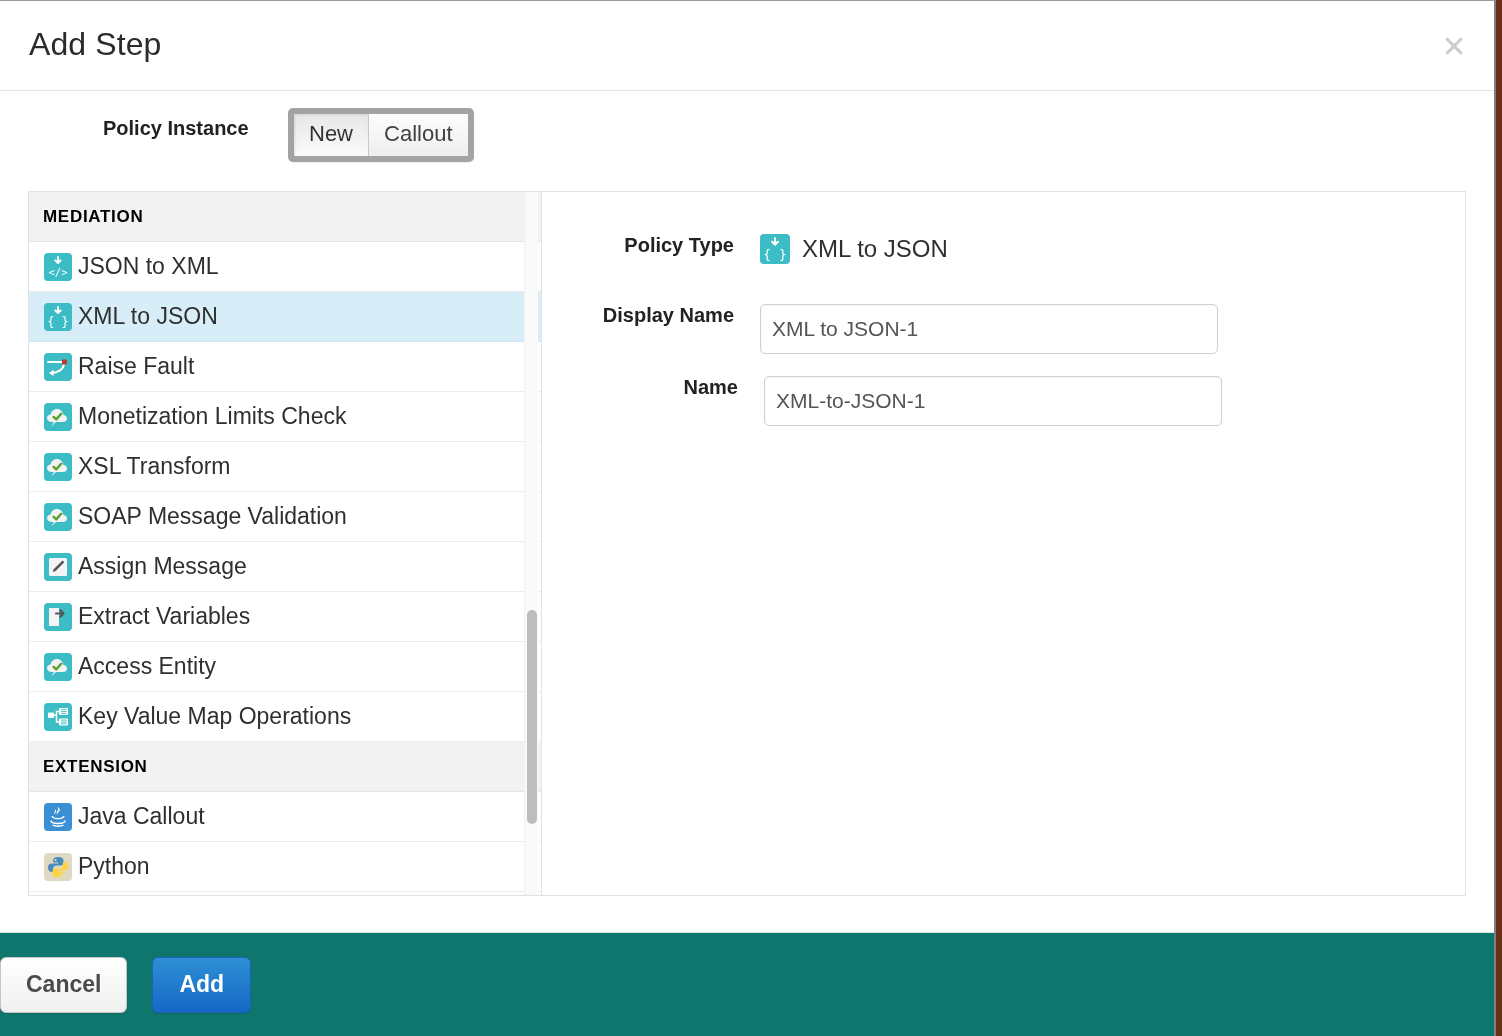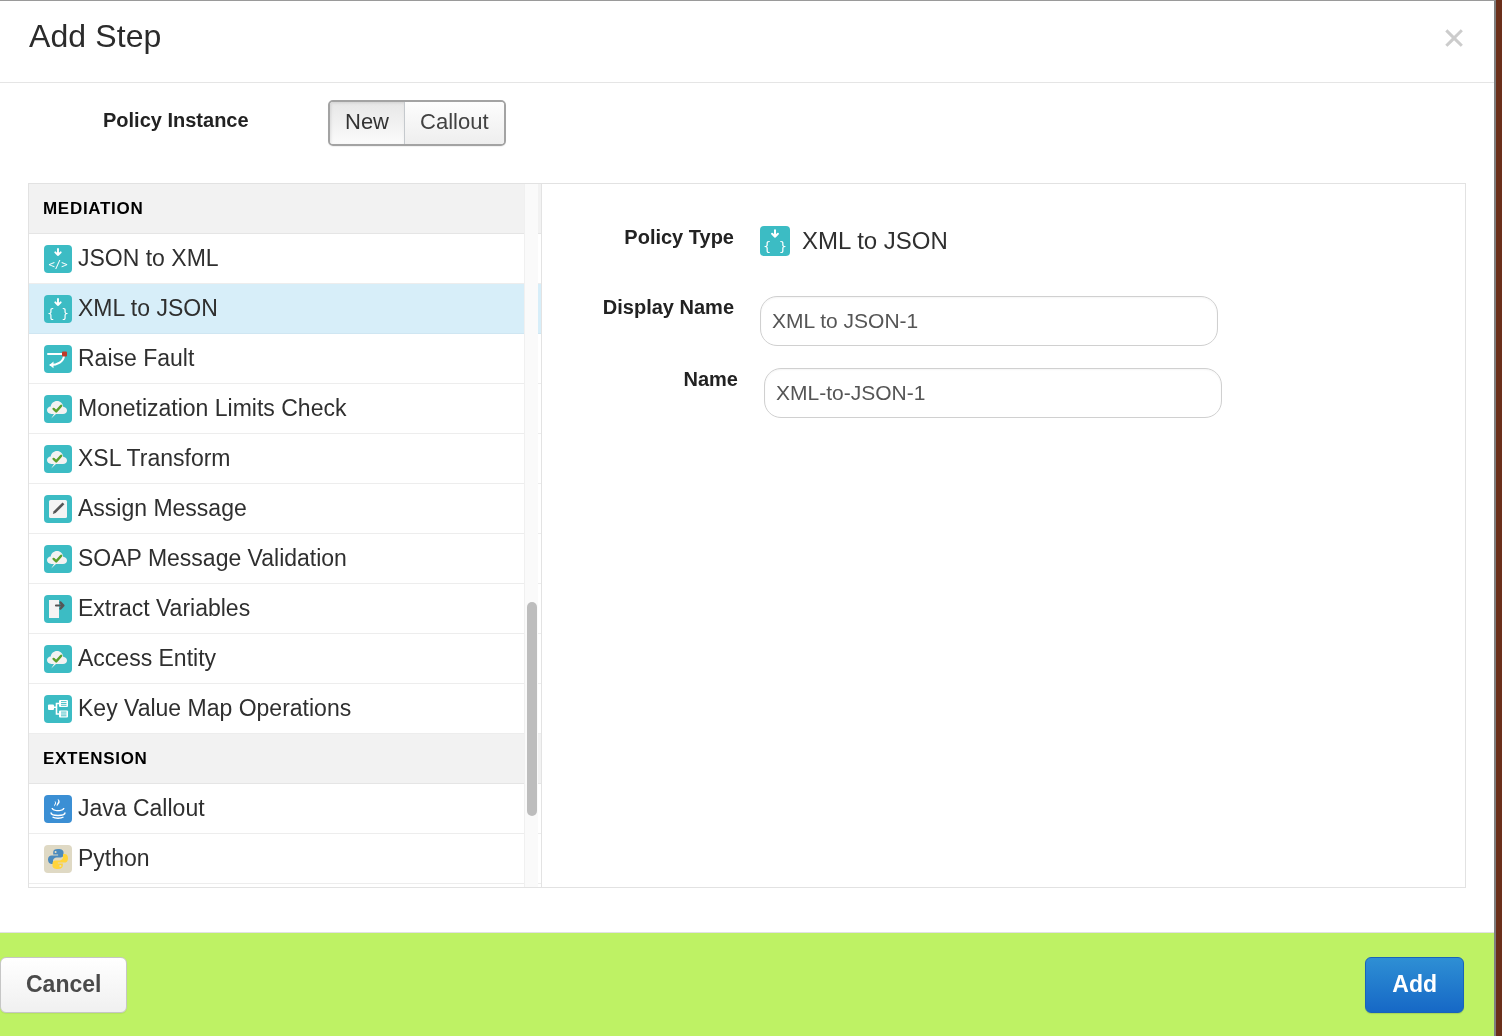--- a/index.html
+++ b/index.html
@@ -24,20 +24,21 @@
     flex-direction: column;
   }
 
   
   .modal-header {
     position: relative;
     height: 82px;
     flex: 0 0 82px;
     border-bottom: 1px solid #e5e5e5;
     background: #fff;
+    margin-top: 8px;
   }
   .modal-title {
     position: absolute;
     left: 29px; top: 17px;
     font-size: 32px;
     font-weight: 400;
     color: #2b2b2b;
     letter-spacing: 0.1px;
   }
   .close-icon {
@@ -64,25 +65,24 @@
     position: absolute;
     left: 103px; top: 26px;
     font-size: 20px;
     font-weight: bold;
     color: #222;
   }
   .btn-group {
     position: absolute;
     left: 288px; top: 17px;
     display: flex;
-    border: 2px solid #a3a3a3;
+    border: 6px solid #a3a3a3;
     border-radius: 5px;
     overflow: hidden;
     box-shadow: 0 1px 1px rgba(0,0,0,.06);
-    margin-left: 40px;
   }
   .btn-group .seg {
     font-size: 22px;
     padding: 7px 15px 9px 15px;
     color: #414141;
     background: linear-gradient(to bottom,#fdfdfd 0%,#eeeeee 100%);
     border: none;
     cursor: pointer;
     font-family: "Liberation Sans", sans-serif;
     line-height: 26px;
@@ -211,35 +211,35 @@
     color: #2f2f2f;
   }
   .policy-type-value .tile { width: 30px; height: 30px; flex: 0 0 30px; }
   .text-input {
     width: 458px;
     height: 50px;
     font-size: 21px;
     color: #555;
     padding: 0 11px;
     border: 1px solid #d0d0d0;
-    border-radius: 17px;
+    border-radius: 5px;
     background: #fff;
     box-shadow: inset 0 1px 2px rgba(0,0,0,.045);
     font-family: "Liberation Sans", sans-serif;
     outline: none;
   }
 
   
   .modal-footer {
     flex: 0 0 104px;
-    background: #bef264;
+    background: #0f766e;
     border-top: 1px solid #e2e2e2;
     display: flex;
     align-items: center;
-    justify-content: space-between;
+    justify-content: flex-start;
     padding-right: 30px;
     gap: 25px;
   }
   .btn {
     font-family: "Liberation Sans", sans-serif;
     font-size: 23px;
     font-weight: bold;
     border-radius: 6px;
     cursor: pointer;
     line-height: 1;
@@ -326,34 +326,34 @@
                 <svg width="26" height="26" viewBox="0 0 26 26">
                   <path d="M6.5 18 C3.6 18 2 16.2 2 14.1 C2 12.1 3.6 10.5 5.7 10.4 C6.2 7.3 8.8 5 12 5 C15.3 5 18 7.6 18.2 10.8 C20.4 11 22 12.6 22 14.5 C22 16.5 20.4 18 18 18 Z M9 18 L6.2 22.5 L11 18 Z" fill="#f2f2f2"></path>
                   <path d="M8.6 12.9 L11.2 15.4 L16.2 9.8" stroke="#5aa02c" stroke-width="2.4" fill="none" stroke-linecap="round" stroke-linejoin="round"></path>
                 </svg>
               </span>
               <span class="label">XSL Transform</span>
             </li>
             <li class="policy-item">
               <span class="tile teal">
                 <svg width="26" height="26" viewBox="0 0 26 26">
+                  <path d="M6.5 18 C3.6 18 2 16.2 2 14.1 C2 12.1 3.6 10.5 5.7 10.4 C6.2 7.3 8.8 5 12 5 C15.3 5 18 7.6 18.2 10.8 C20.4 11 22 12.6 22 14.5 C22 16.5 20.4 18 18 18 Z M9 18 L6.2 22.5 L11 18 Z" fill="#f2f2f2"></path>
+                  <path d="M8.6 12.9 L11.2 15.4 L16.2 9.8" stroke="#5aa02c" stroke-width="2.4" fill="none" stroke-linecap="round" stroke-linejoin="round"></path>
+                </svg>
+              </span>
+              <span class="label">SOAP Message Validation</span>
+            </li>
+            <li class="policy-item">
+              <span class="tile teal">
+                <svg width="26" height="26" viewBox="0 0 26 26">
                   <rect x="4" y="4" width="18" height="18" rx="1.5" fill="#f4f4f4"></rect>
                   <path d="M17.5 6.4 L19.4 8.3 L10.6 17.1 L7.8 18 L8.7 15.2 Z" fill="#555"></path>
                 </svg>
               </span>
               <span class="label">Assign Message</span>
-            </li>
-            <li class="policy-item">
-              <span class="tile teal">
-                <svg width="26" height="26" viewBox="0 0 26 26">
-                  <path d="M6.5 18 C3.6 18 2 16.2 2 14.1 C2 12.1 3.6 10.5 5.7 10.4 C6.2 7.3 8.8 5 12 5 C15.3 5 18 7.6 18.2 10.8 C20.4 11 22 12.6 22 14.5 C22 16.5 20.4 18 18 18 Z M9 18 L6.2 22.5 L11 18 Z" fill="#f2f2f2"></path>
-                  <path d="M8.6 12.9 L11.2 15.4 L16.2 9.8" stroke="#5aa02c" stroke-width="2.4" fill="none" stroke-linecap="round" stroke-linejoin="round"></path>
-                </svg>
-              </span>
-              <span class="label">SOAP Message Validation</span>
             </li>
             <li class="policy-item">
               <span class="tile teal">
                 <svg width="26" height="26" viewBox="0 0 26 26">
                   <path d="M4 4 H14 L14 22 H4 Z" fill="#f4f4f4"></path>
                   <path d="M11 9.5 H18.5 M18.5 9.5 L15.4 6.4 M18.5 9.5 L15.4 12.6" stroke="#555" stroke-width="2.2" fill="none" stroke-linecap="round" stroke-linejoin="round"></path>
                   <path d="M12 9.5 H20.5 L20.5 18 L12 18 Z" fill="none"></path>
                 </svg>
               </span>
               <span class="label">Extract Variables</span>

